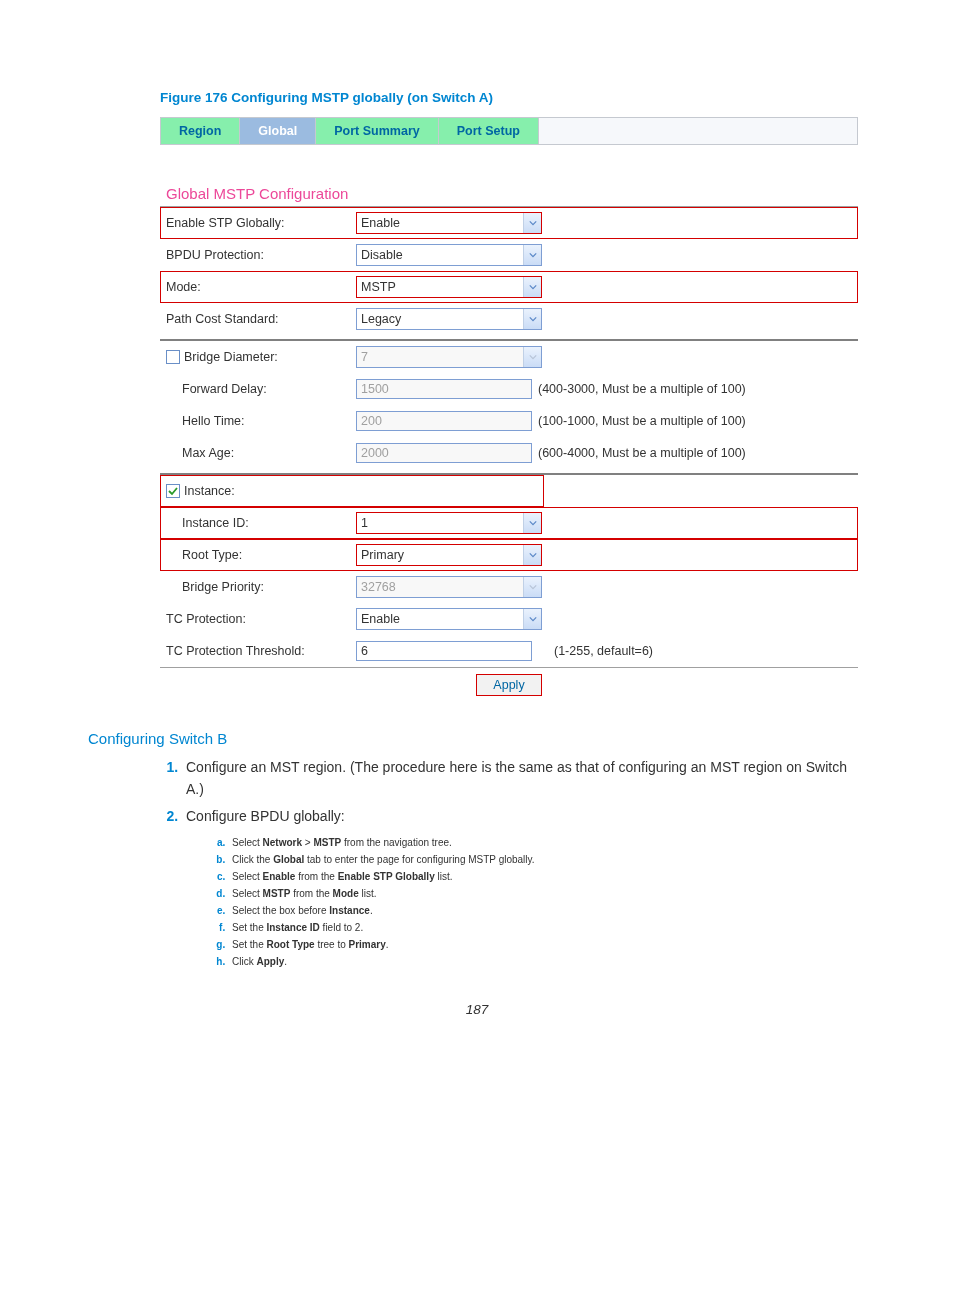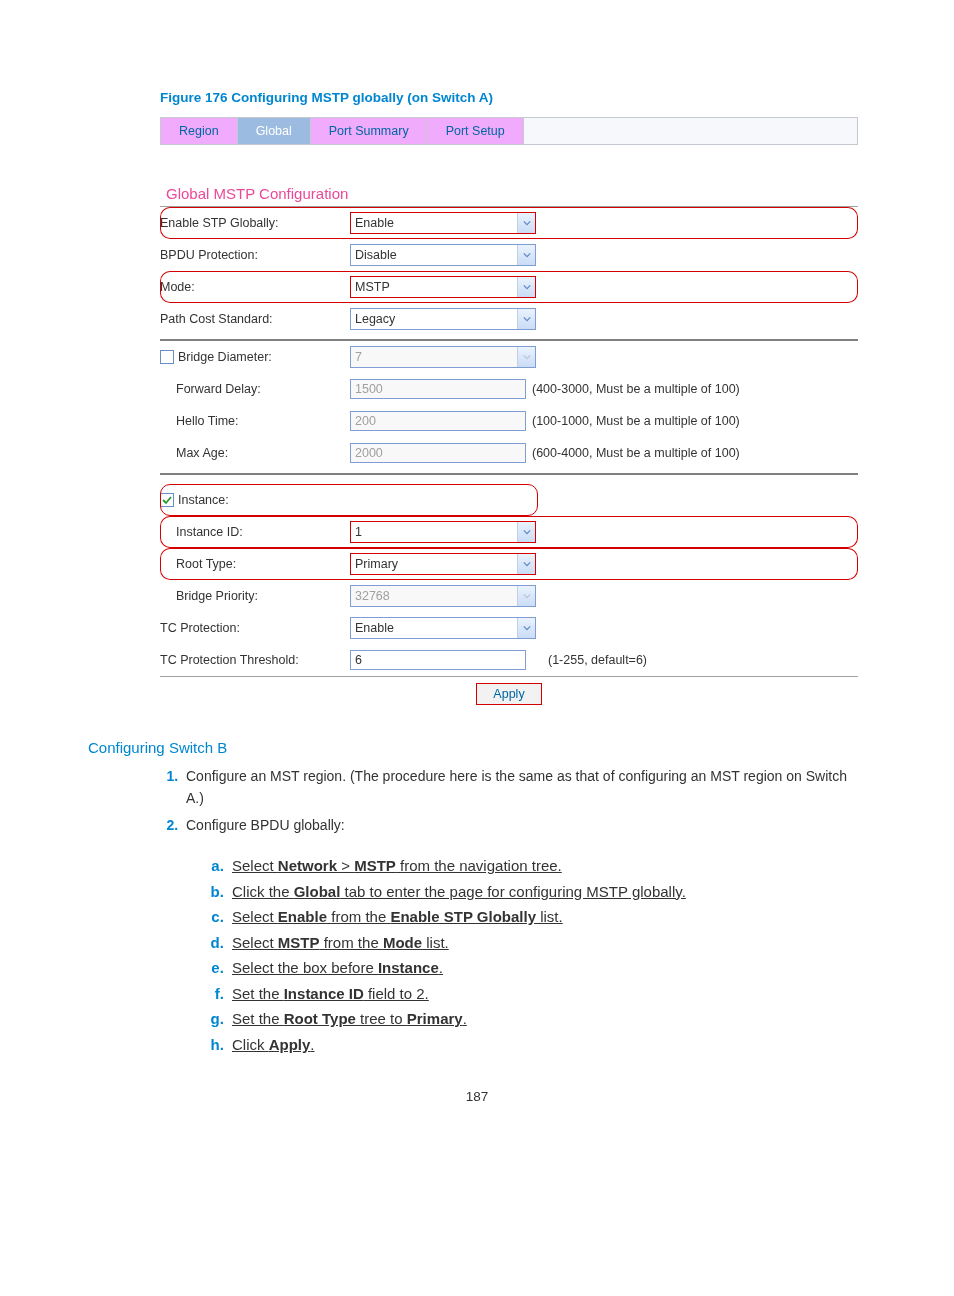--- a/index.html
+++ b/index.html
@@ -20,23 +20,24 @@
     color: #0086d1;
     font-weight: bold;
     font-size: 13.5px;
     margin-left: 72px;
     margin-bottom: 12px;
   }
   .tabbar {
     margin-left: 72px;
     margin-right: 8px;
     border: 1px solid #c5c9d0;
-    background: #f0abfc;
+    background: #86efac;
     display: flex;
     height: 26px;
+    font-weight: bold;
   }
   .tabbar .tab {
     border-right: 1px solid #c5c9d0;
     padding: 0 18px;
     line-height: 26px;
     font-size: 12.5px;
     color: #0066a3;
   }
   .tabbar .tab.active {
     background: #9bbbe0;
@@ -56,24 +57,23 @@
     font-size: 15px;
     margin-bottom: 4px;
     padding-left: 6px;
   }
   .thinrule { height:1px; background:#a0a0a0; }
   .thickrule { height:2px; background:#808080; margin-top:0; margin-bottom:0; }
   .row {
     display:flex;
     align-items:center;
     height:32px;
-    padding-left:0;
+    padding-left:6px;
     font-size:12.5px;
     color:#333;
-    border-radius:10px;
   }
   .row .label { width:190px; }
   .row .indent-label { width:174px; margin-left:16px; }
   .row .select {
     width:176px; height:20px;
     border:1px solid #7e9ed3;
     background:#fff;
     display:flex; align-items:center;
     padding:0 4px 0 4px;
     font-size:12.5px;
@@ -126,30 +126,29 @@
   ol.numlist {
     margin:0 0 0 72px;
     padding-left:22px;
     font-size:14px;
     line-height:1.55;
   }
   ol.numlist > li { margin-bottom:6px; padding-left:4px; }
   ol.numlist > li::marker { color:#0086d1; font-weight:bold; }
   ol.sublist {
     list-style:lower-alpha;
-    margin:16px 0 0 20px;
+    margin:6px 0 0 20px;
     padding-left:22px;
-    font-size:15px;
+    font-size:10px;
     line-height:1.7;
-    text-decoration:underline;
   }
   ol.sublist > li { padding-left:4px; }
   ol.sublist > li::marker { color:#0086d1; font-weight:bold; }
   .bold { font-weight:bold; }
-  .pagenum { text-align:center; font-size:13.5px; margin-top:32px; }
+  .pagenum { text-align:center; font-size:13.5px; margin-top:32px;font-style:italic; }
   .hl-row { box-shadow: inset 0 0 0 1px #d40000; }
 </style>
 </head>
 <body>
 
 <div class="page">
 
   <div class="figure-caption">Figure 176 Configuring MSTP globally (on Switch A)</div>
 
   <div class="tabbar">
@@ -250,21 +249,21 @@
     <div class="row">
       <span class="indent-label">Max Age:</span>
       <div class="input disabled">
           <span>2000</span>
         </div>
       <span class="hint">(600-4000, Must be a multiple of 100)</span>
     </div>
 
     <div class="thickrule" style="margin-top:4px;"></div>
 
-    <div class="row" style="outline:1px solid #d40000; outline-offset:-1px; width:378px;margin-top:9px;">
+    <div class="row" style="outline:1px solid #d40000; outline-offset:-1px; width:378px;">
       <span class="label" style="display:flex;align-items:center;">
         <span class="checkbox checked">
             <svg viewBox="0 0 10 10">
               <path d="M1 5 L4 8 L9 2" fill="none" stroke="#2a9a2a" stroke-width="1.8"></path>
             </svg>
           </span>
         <span>Instance:</span>
       </span>
     </div>
 

